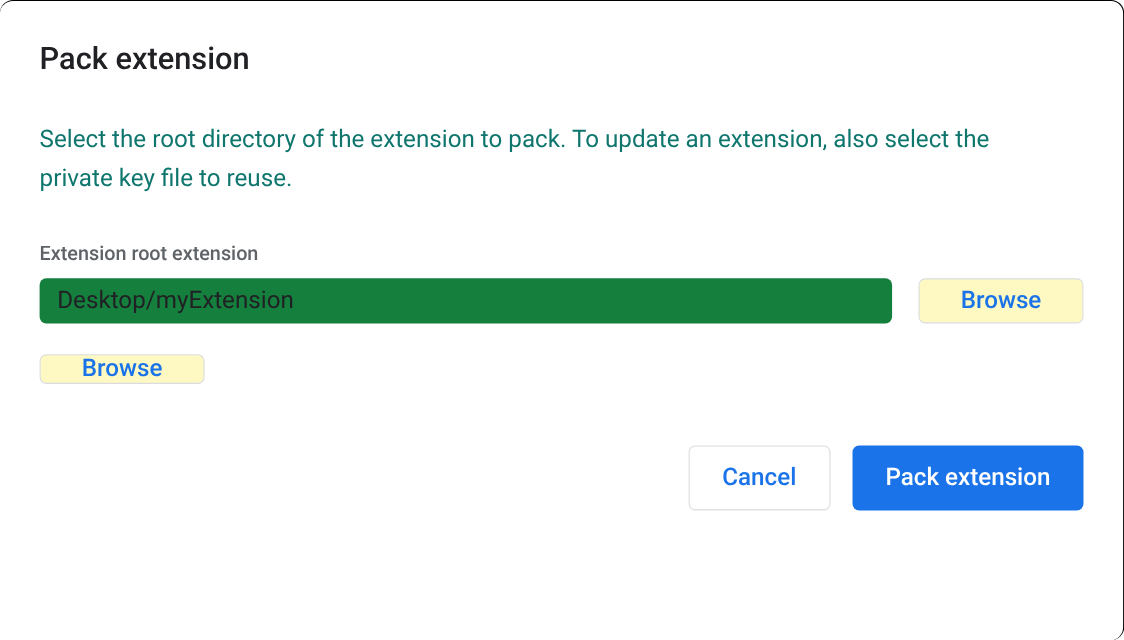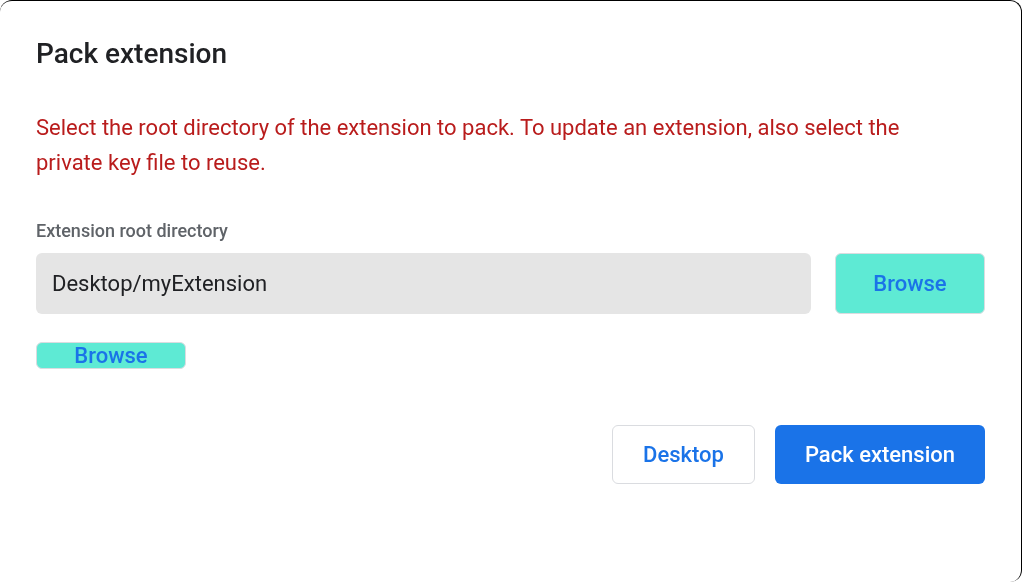--- a/index.html
+++ b/index.html
@@ -26,21 +26,21 @@
       position: relative;
     }
     .title {
       font-size: 28px;
       font-weight: 500;
       color: #202124;
       margin-bottom: 40px;
     }
     .description {
       font-size: 22px;
-      color: #b91c1c;
+      color: #0f766e;
       line-height: 1.6;
       margin-bottom: 40px;
       max-width: 920px;
     }
     .field-group {
       margin-bottom: 28px;
     }
     .field-label {
       font-size: 18px;
       font-weight: 500;
@@ -48,31 +48,31 @@
       margin-bottom: 12px;
       display: block;
     }
     .field-row {
       display: flex;
       gap: 24px;
       align-items: stretch;
     }
     .text-input {
       flex: 1;
-      background: #e5e5e5;
+      background: #15803d;
       border: none;
       border-radius: 6px;
-      padding: 18px 16px;
+      padding: 8px 16px;
       font-size: 22px;
       color: #202124;
       outline: none;
       font-family: inherit;
     }
     .browse-button {
-      background: #5eead4;
+      background: #fef9c3;
       border: 1px solid #dadce0;
       border-radius: 6px;
       padding: 0 34px;
       font-size: 22px;
       font-weight: 500;
       color: #1a73e8;
       cursor: pointer;
       font-family: inherit;
       min-width: 150px;
     }
@@ -106,30 +106,30 @@
     }
   </style>
 </head>
 <body>
 
 <div class="dialog">
   <h1 class="title">Pack extension</h1>
   <p class="description">Select the root directory of the extension to pack. To update an extension, also select the private key file to reuse.</p>
 
   <div class="field-group">
-    <label class="field-label">Extension root directory</label>
+    <label class="field-label">Extension root extension</label>
     <div class="field-row">
       <input type="text" class="text-input" value="Desktop/myExtension" style="">
       <button class="browse-button">Browse</button>
     </div>
   </div>
 
   <div class="field-group">
     <div class="field-row">
       <button class="browse-button">Browse</button>
     </div>
   </div>
 
   <div class="actions">
-    <button class="cancel-button">Desktop</button>
+    <button class="cancel-button">Cancel</button>
     <button class="primary-button">Pack extension</button>
   </div>
 </div>
 
 </body></html>

